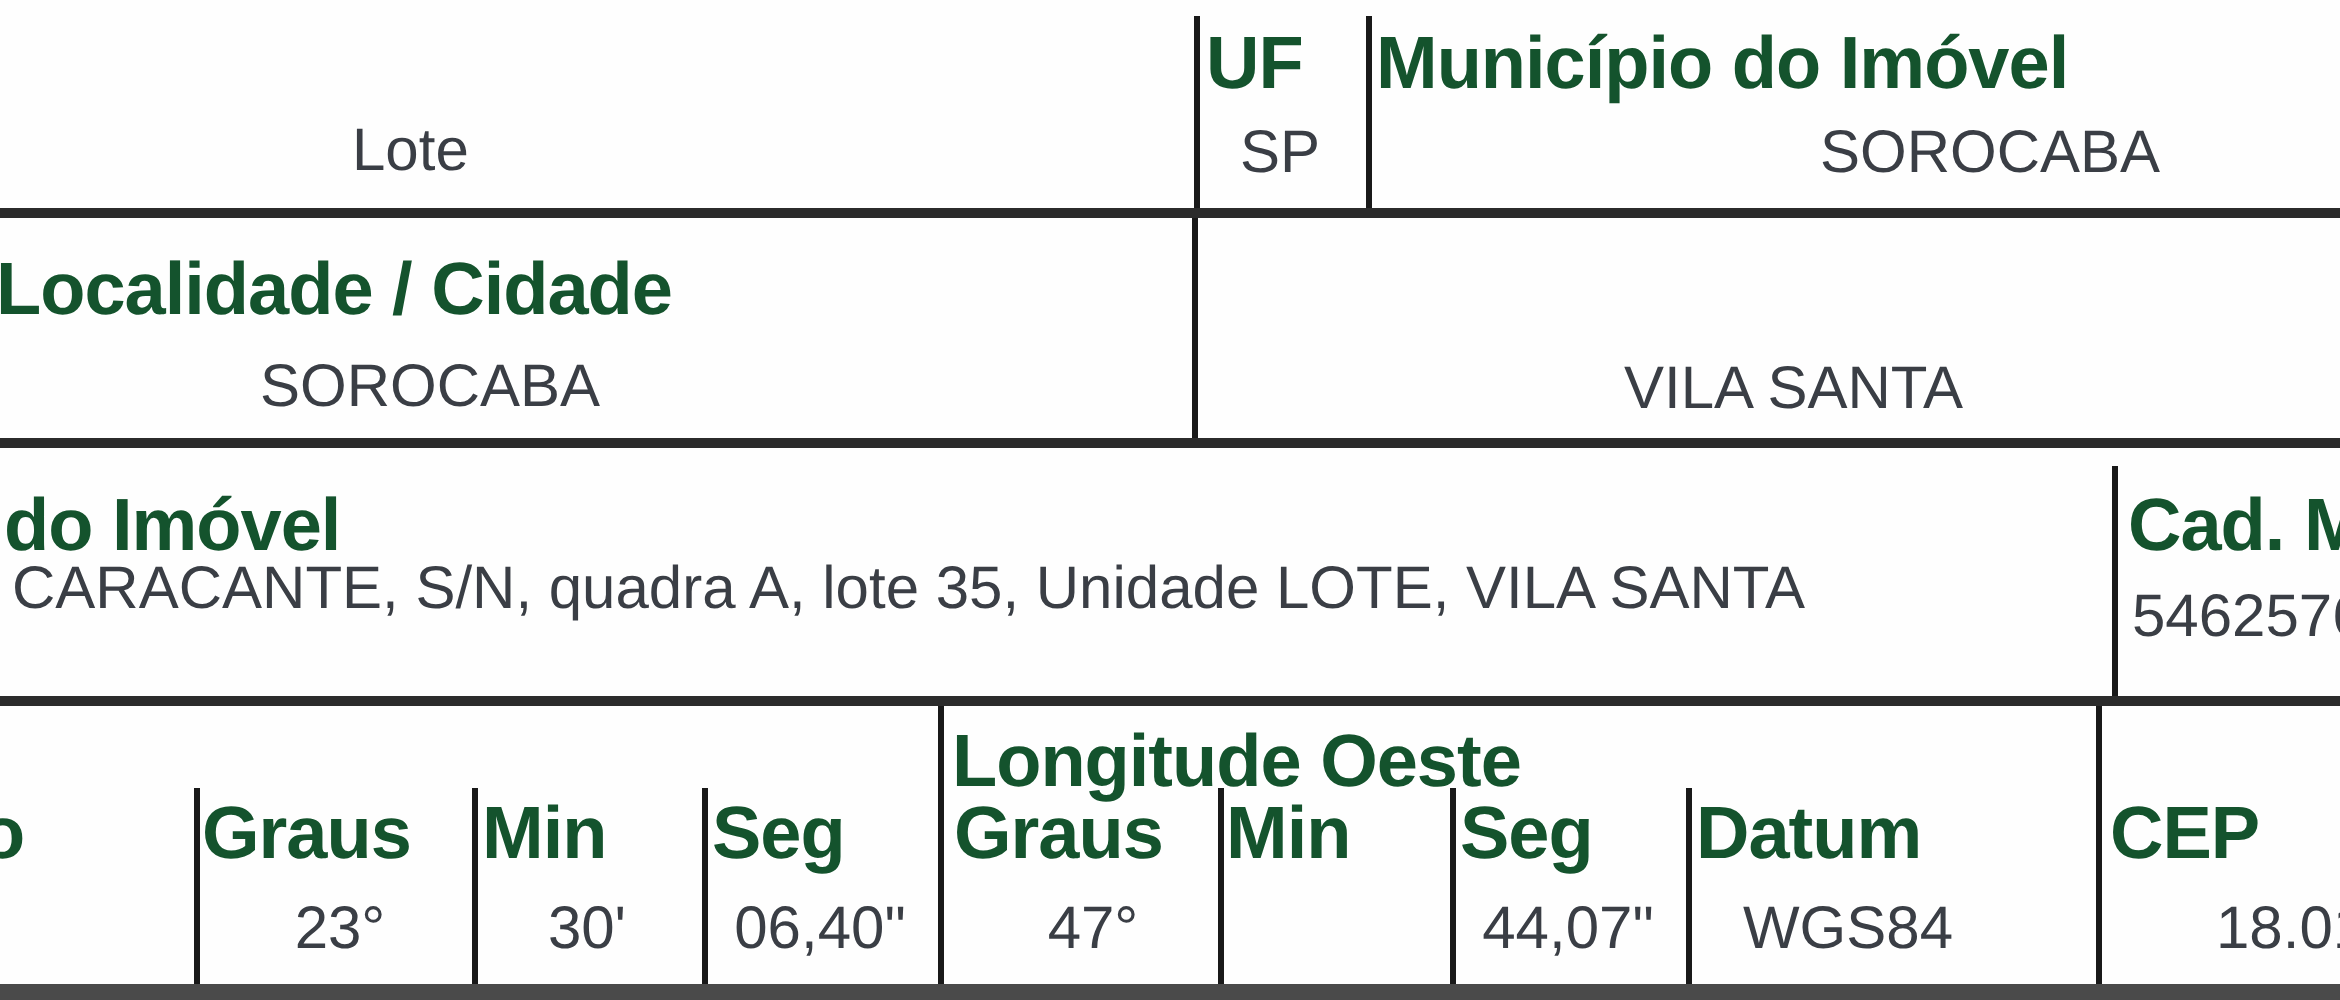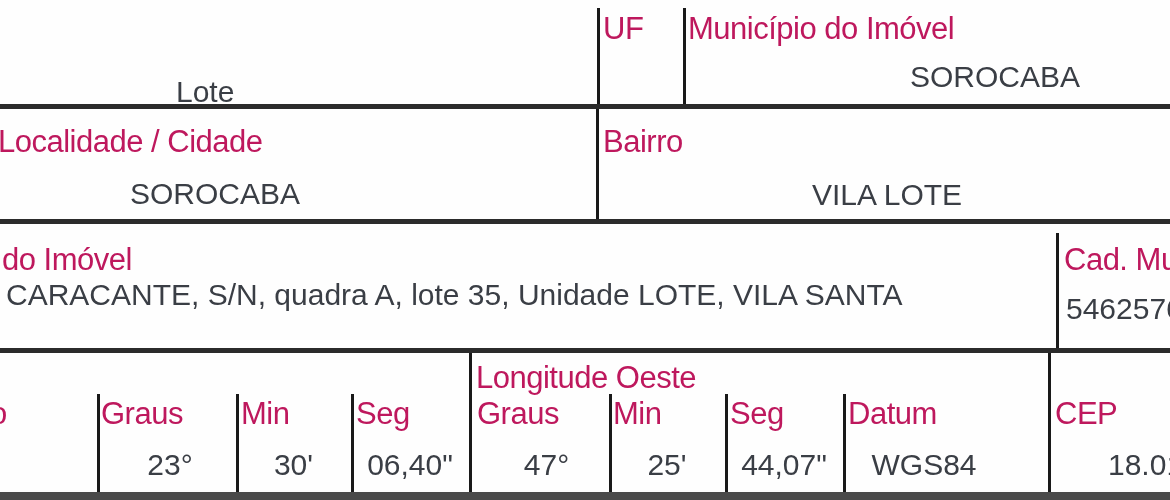--- a/index.html
+++ b/index.html
@@ -8,58 +8,58 @@
     width:1170px;
     height:500px;
     background:#fefefe;
     overflow:hidden;
     font-family:"Liberation Sans","DejaVu Sans",sans-serif;
   }
   .hline{position:absolute;background:#2b2b2b;height:5px;left:0;width:1170px;}
   .vline{position:absolute;background:#191919;width:3px;}
   .lbl{
     position:absolute;
-    font-weight:normal;
-    font-size:31px;
+    font-weight:bold;
+    font-size:37px;
     line-height:1;
-    color:#be185d;
+    color:#14532d;
     white-space:nowrap;
     letter-spacing:-0.5px;
   }
   .val{
     position:absolute;
     font-size:30px;
     line-height:1;
     color:#3a3e45;
     white-space:nowrap;
   }
   .ctr{text-align:center;}
 </style>
 </head>
 <body>
 
 <div id="page">
 
-  <div class="val" style="left:176px;top:61px;margin-top:16px;">Lote</div>
+  <div class="val" style="left:176px;top:61px;">Lote</div>
 
   <div class="vline" style="left:597px;top:8px;height:96px;"></div>
   <div class="lbl" style="left:603px;top:13px;">UF</div>
+  <div class="val ctr" style="left:597px;top:62px;width:86px;">SP</div>
 
   <div class="vline" style="left:683px;top:8px;height:96px;"></div>
   <div class="lbl" style="left:688px;top:13px;">Município do Imóvel</div>
   <div class="val" style="left:910px;top:62px;">SOROCABA</div>
 
   <div class="hline" style="top:104px;"></div>
 
   <div class="lbl" style="left:-2px;top:126px;">Localidade / Cidade</div>
   <div class="val" style="left:130px;top:179px;">SOROCABA</div>
 
   <div class="vline" style="left:596px;top:109px;height:110px;"></div>
-  <div class="lbl" style="left:603px;top:126px;">Bairro</div>
-  <div class="val" style="left:812px;top:180px;">VILA LOTE</div>
+  <div class="val" style="left:812px;top:180px;">VILA SANTA</div>
 
   <div class="hline" style="top:219px;"></div>
 
   <div class="lbl" style="left:2px;top:244px;">do Imóvel</div>
   <div class="val" style="left:6px;top:280px;">CARACANTE, S/N, quadra A, lote 35, Unidade LOTE, VILA SANTA</div>
 
   <div class="vline" style="left:1056px;top:233px;height:115px;"></div>
   <div class="lbl" style="left:1064px;top:244px;">Cad. Mu</div>
   <div class="val" style="left:1066px;top:294px;">5462576</div>
 
@@ -84,20 +84,19 @@
   <div class="lbl" style="left:477px;top:398px;">Graus</div>
   <div class="lbl" style="left:613px;top:398px;">Min</div>
   <div class="lbl" style="left:730px;top:398px;">Seg</div>
   <div class="lbl" style="left:848px;top:398px;">Datum</div>
   <div class="lbl" style="left:1055px;top:398px;">CEP</div>
 
   <div class="val ctr" style="left:97px;top:450px;width:146px;">23°</div>
   <div class="val ctr" style="left:236px;top:450px;width:115px;">30'</div>
   <div class="val ctr" style="left:351px;top:450px;width:118px;">06,40"</div>
   <div class="val ctr" style="left:469px;top:450px;width:155px;">47°</div>
-  <div class="val ctr" style="left:609px;top:450px;width:116px;">25'</div>
   <div class="val ctr" style="left:725px;top:450px;width:118px;">44,07"</div>
   <div class="val ctr" style="left:843px;top:450px;width:162px;">WGS84</div>
   <div class="val" style="left:1108px;top:450px;">18.01</div>
 
   <div class="hline" style="top:492px;height:8px;background:#4a4a4a;"></div>
 
 </div>
 
 </body></html>

